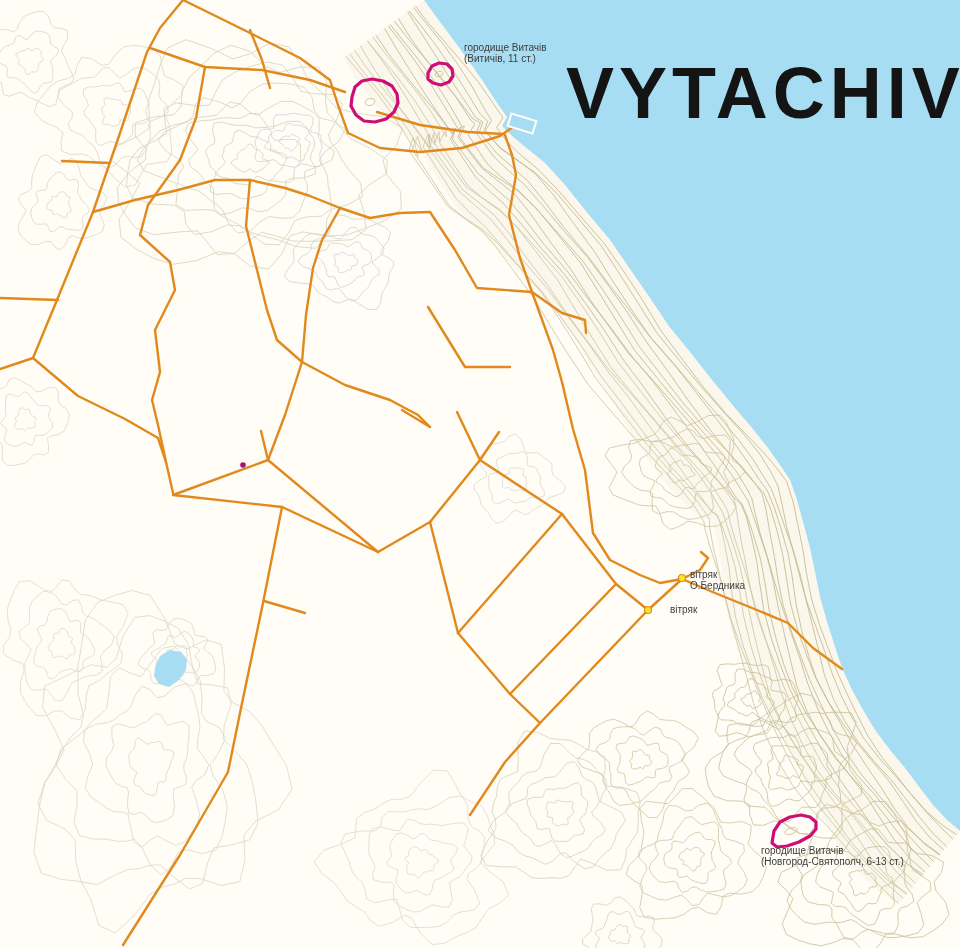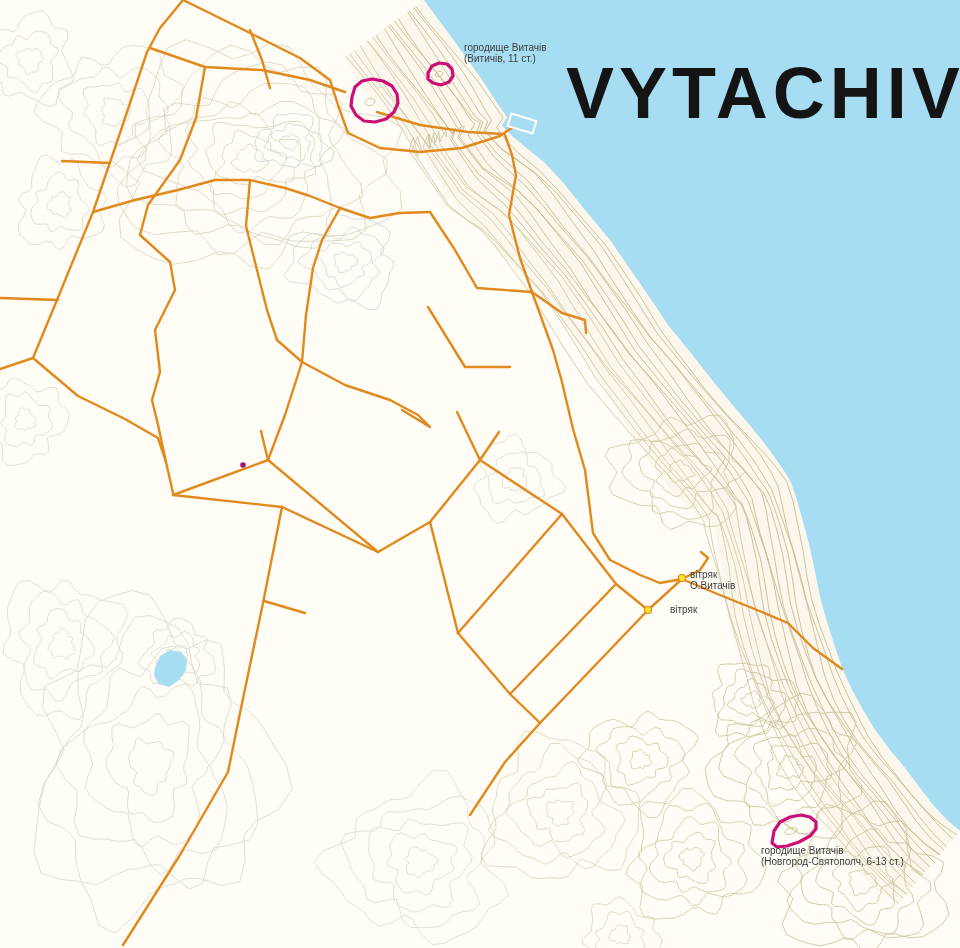--- a/index.html
+++ b/index.html
@@ -205,21 +205,21 @@
 
   <div class="map-title">VYTACHIV</div>
 
   <div class="lbl lbl-site-north">
     <div>городище Витачів</div>
     <div>(Витичів, 11 ст.)</div>
   </div>
 
   <div class="lbl lbl-chapel">
     <div>вітряк</div>
-    <div>О.Витачів</div>
+    <div>О.Бердника</div>
   </div>
 
   <div class="lbl lbl-windmill">
     <div>вітряк</div>
   </div>
 
   <div class="lbl lbl-site-south">
     <div>городище Витачів</div>
     <div>(Новгород-Святополч, 6-13 ст.)</div>
   </div>

